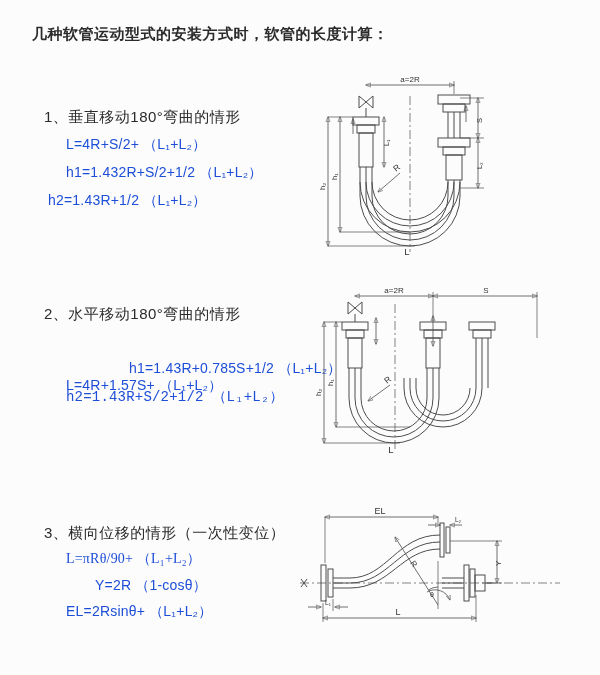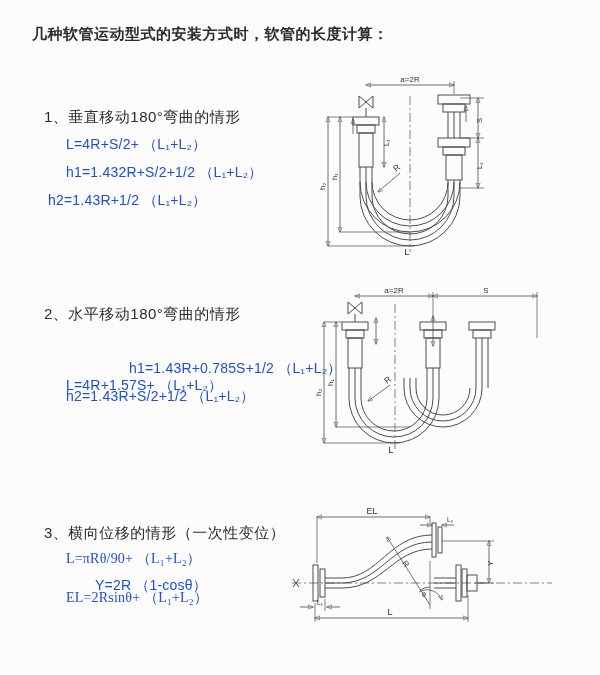--- a/index.html
+++ b/index.html
@@ -35,28 +35,28 @@
   </div>
   <div class="formula" style="left:66px;top:136px;">L=4R+S/2+ （L₁+L₂）</div>
   <div class="formula" style="left:66px;top:164px;text-align:center;">h1=1.432R+S/2+1/2 （L₁+L₂）</div>
   <div class="formula" style="left:48px;top:192px;">h2=1.43R+1/2 （L₁+L₂）</div>
 
   <div class="section-heading" style="left:44px;top:305px;">
     <span>2、</span><span>水平移动180°弯曲的情形</span>
   </div>
   <div class="formula" style="left:66px;top:331px;margin-top:46px;">L=4R+1.57S+ （L₁+L₂）</div>
   <div class="formula" style="left:82px;top:360px;margin-left:47px;">h1=1.43R+0.785S+1/2 （L₁+L₂）</div>
-  <div class="formula" style="left:66px;top:388px;">h2=1.43R+S/2+1/2 （L₁+L₂）</div>
+  <div class="formula" style="left:66px;top:388px;font-family:Liberation Mono, monospace;">h2=1.43R+S/2+1/2 （L₁+L₂）</div>
 
   <div class="section-heading" style="left:44px;top:524px;">
     <span>3、</span><span>横向位移的情形（一次性变位）</span>
   </div>
   <div class="formula" style="left:66px;top:550px;font-family:Liberation Serif, serif;">L=πRθ/90+ （L₁+L₂）</div>
   <div class="formula" style="left:80px;top:577px;margin-left:15px;">Y=2R （1-cosθ）</div>
-  <div class="formula" style="left:66px;top:589px;font-family:Liberation Serif, serif;">EL=2Rsinθ+ （L₁+L₂）</div>
+  <div class="formula" style="left:66px;top:603px;">EL=2Rsinθ+ （L₁+L₂）</div>
 
   <div class="diagram" style="left:310px;top:70px;">
   <svg width="290" height="190" viewBox="0 0 290 190">
     <defs>
       <marker id="a1" viewBox="0 0 10 10" refX="9" refY="5" markerWidth="6.5" markerHeight="6.5" orient="auto-start-reverse">
         <path d="M0,1 L10,5 L0,9 z" fill="#4d4d4d" stroke="none"></path>
       </marker>
       <pattern id="br1" width="4" height="4" patternUnits="userSpaceOnUse">
         <path d="M0,4 L4,0 M0,0 L4,4" stroke="#6a6a6a" stroke-width="0.6"></path>
       </pattern>
@@ -229,21 +229,21 @@
     <line x1="26" y1="147" x2="100" y2="147" class="ext"></line>
     <text transform="translate(23,106) rotate(-90)" font-size="7.5">h₁</text>
 
     <line x1="80" y1="105" x2="58" y2="121" class="dim" marker-end="url(#a2)"></line>
     <text transform="translate(77,104) rotate(-38)" font-size="8.5">R</text>
 
     <text x="81" y="173" font-size="9.5" text-anchor="middle">L</text>
   </svg>
   </div>
 
-  <div class="diagram" style="left:284px;top:503px;text-align:right;">
+  <div class="diagram" style="left:292px;top:503px;text-align:right;">
   <svg width="300" height="135" viewBox="0 0 300 135">
     <defs>
       <marker id="a3" viewBox="0 0 10 10" refX="9" refY="5" markerWidth="6.5" markerHeight="6.5" orient="auto-start-reverse">
         <path d="M0,1 L10,5 L0,9 z" fill="#4d4d4d" stroke="none"></path>
       </marker>
     </defs>
 
     <line class="cl" x1="8" y1="80" x2="268" y2="80"></line>
     <g class="thin">
       <line x1="9" y1="76" x2="15" y2="84"></line>

